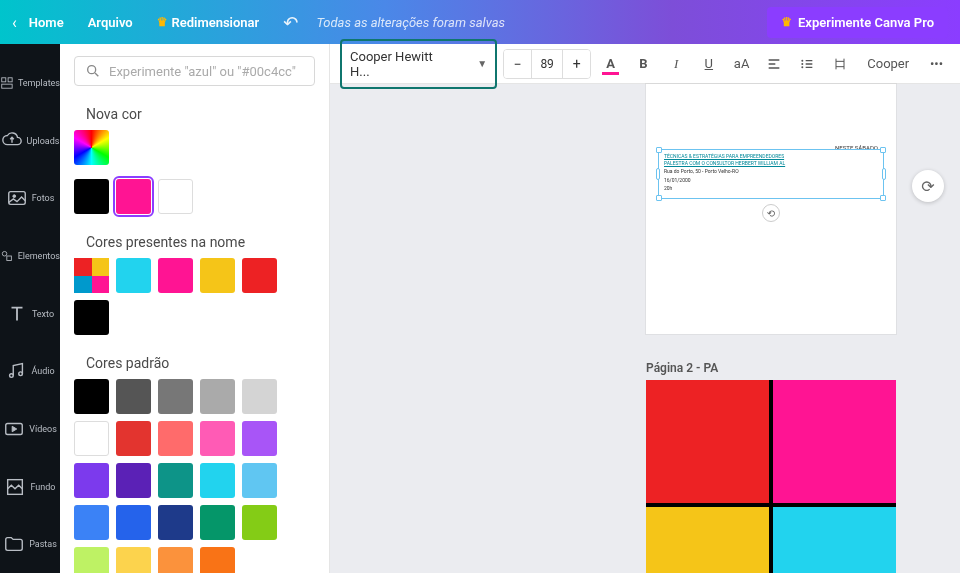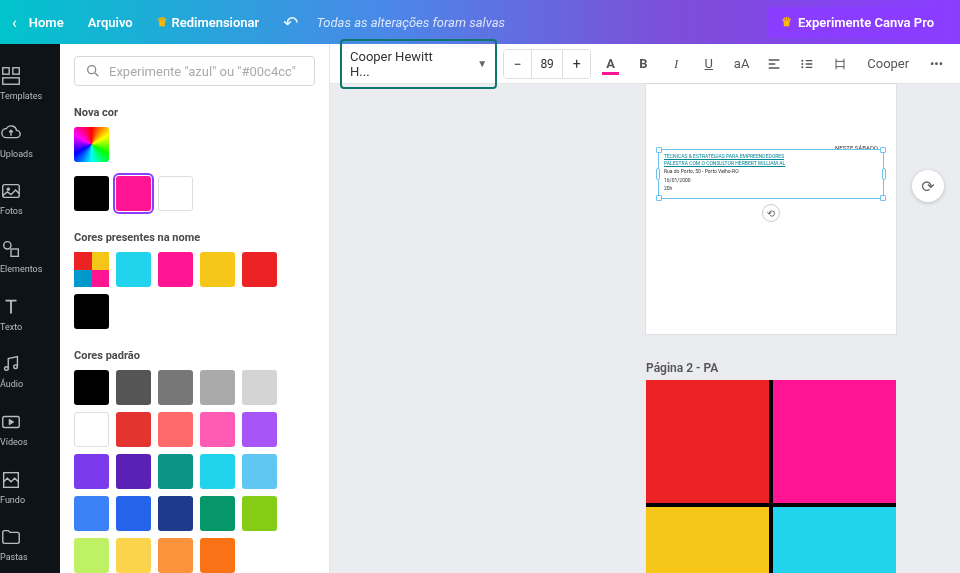--- a/index.html
+++ b/index.html
@@ -9,27 +9,27 @@
 .topbar a{color:#fff;text-decoration:none;font-weight:600;padding:6px 8px}
 .topbar .resize{display:flex;align-items:center;gap:4px}
 .topbar .crown{color:#ffb800;font-size:12px}
 .topbar .undo{margin-left:8px;opacity:.9;font-size:18px}
 .topbar .saved{margin-left:10px;font-style:italic;opacity:.8}
 .topbar .spacer{flex:1}
 .topbar .designname{opacity:.95}
 .topbar .trypro{background:#8b3dff;padding:8px 14px;border-radius:4px;font-weight:600;display:flex;align-items:center;gap:6px}
 .main{display:flex;height:529px}
 .rail{width:60px;background:#0e1318;display:flex;flex-direction:column;align-items:center;padding-top:10px;gap:0}
-.rail .it{width:60px;height:58px;display:flex;flex-direction:column;align-items:flex-start;justify-content:center;color:#b8bdc4;font-size:9px;gap:4px;cursor:pointer}
+.rail .it{width:60px;height:58px;display:flex;flex-direction:row;align-items:center;justify-content:center;color:#b8bdc4;font-size:9px;gap:4px;cursor:pointer}
 .rail .it svg,.rail .it .icn{width:22px;height:22px;fill:#b8bdc4;stroke:#b8bdc4}
 .panel{width:270px;background:#fff;border-right:1px solid #e5e5e5;display:flex;flex-direction:column;padding:12px 14px 0;overflow-y:auto}
 .search{display:flex;align-items:center;border:1px solid #d8d8d8;border-radius:4px;padding:6px 10px;gap:8px;margin-bottom:14px}
 .search input{border:0;outline:0;flex:1;font-size:13px;color:#333}
 .search input::placeholder{color:#aaa}
-.section-title{font-size:11px;color:#4a4a4a;font-weight:700;margin:6px 0 8px}
+.section-title{font-size:14px;color:#4a4a4a;font-weight:400;margin:6px 12px 8px}
 .swatch-row{display:flex;gap:7px;flex-wrap:wrap;margin-bottom:14px}
 .sw{width:35px;height:35px;border-radius:3px;cursor:pointer;position:relative}
 .sw.selected{outline:2px solid #8b3dff;outline-offset:1px}
 .sw.white{border:1px solid #ddd}
 .rainbow{background:conic-gradient(red,yellow,lime,cyan,blue,magenta,red)}
 .quad{display:grid;grid-template-columns:1fr 1fr;grid-template-rows:1fr 1fr}
 .quad>div:nth-child(1){background:#ed2224}.quad>div:nth-child(2){background:#f5c518}.quad>div:nth-child(3){background:#0099cc}.quad>div:nth-child(4){background:#ff1493}
 .canvas-area{flex:1;background:#ebecf0;position:relative}
 .ttoolbar{height:40px;background:#fff;border-bottom:1px solid #e5e5e5;display:flex;align-items:center;padding:0 10px;gap:6px;font-size:13px;color:#333}
 .fontsel{display:flex;align-items:center;border:2px solid #0f766e;border-radius:4px;padding:8px 8px;gap:28px;font-size:13px;min-width:120px}

